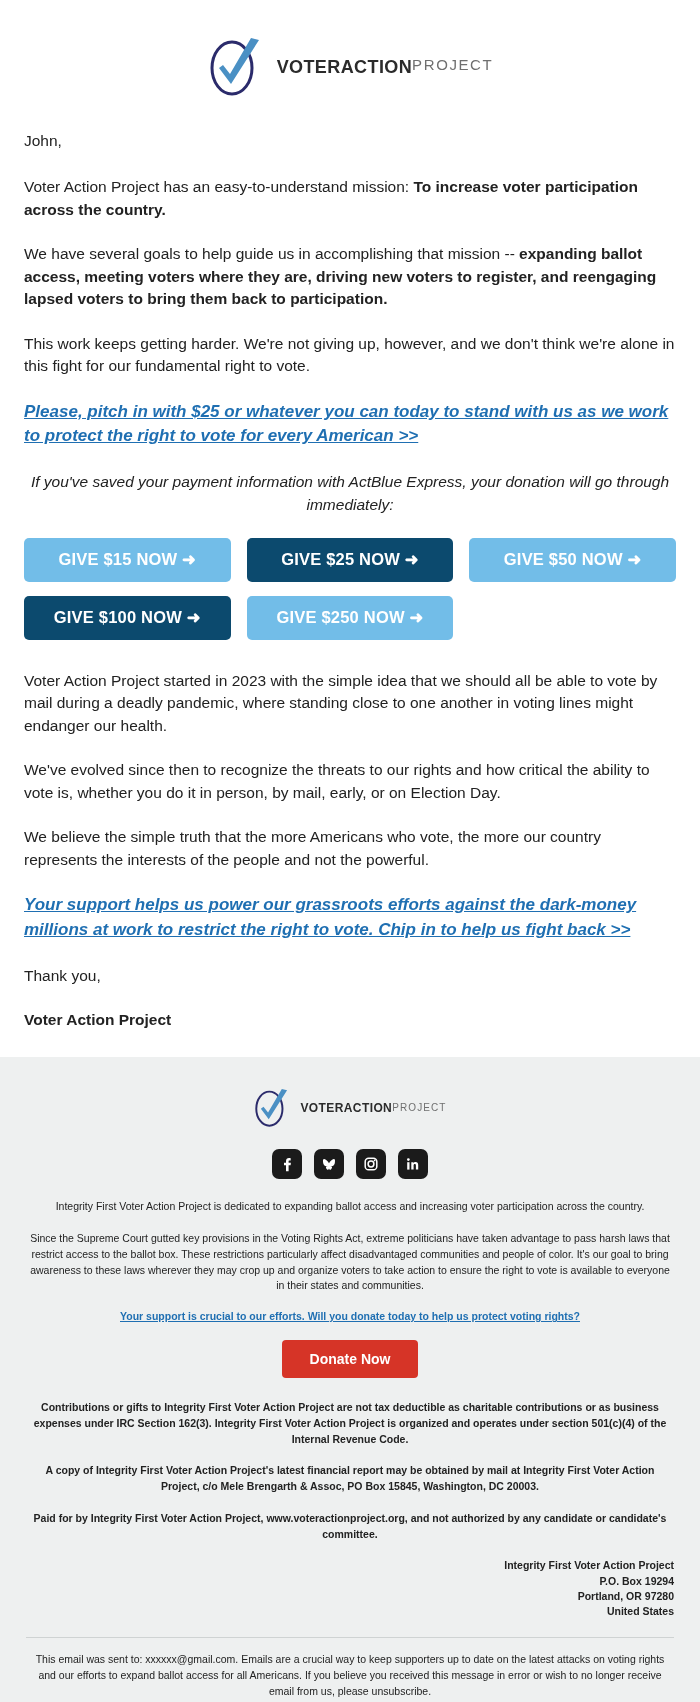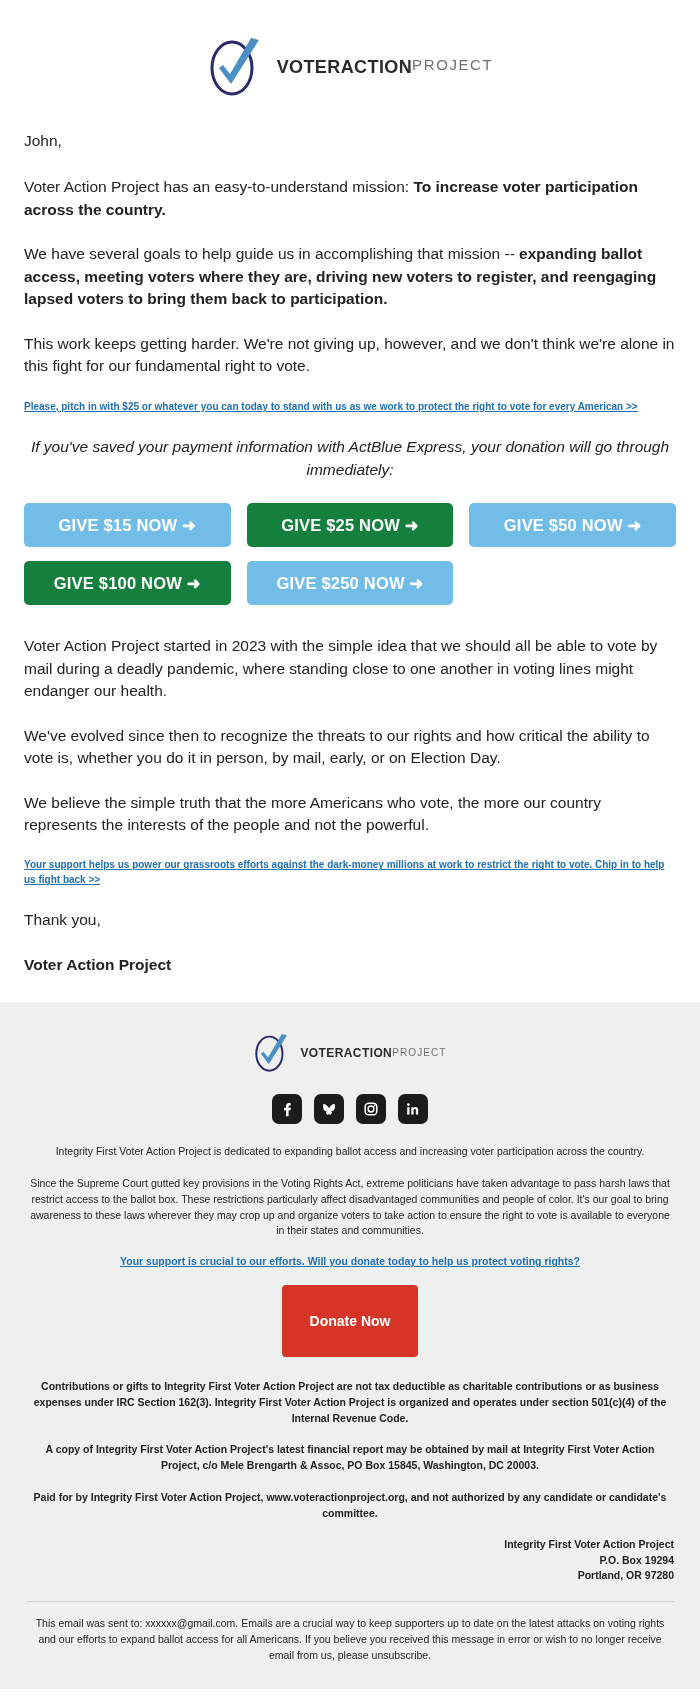--- a/index.html
+++ b/index.html
@@ -61,26 +61,27 @@
   .body p {
     font-size: 15.5px;
     line-height: 1.45;
     color: #222222;
     margin: 0 0 22px 0;
   }
   .salutation { margin-bottom: 24px !important; }
   .bold { font-weight: bold; }
   .cta-link {
     display: block;
-    font-size: 10px;
+    font-size: 17px;
     font-weight: bold;
     line-height: 1.45;
     color: #1f6fb2;
     text-decoration: underline;
     margin: 0 0 22px 0;
+    font-style: italic;
   }
   .express-note {
     font-size: 11.5px;
     font-style: italic;
     color: #333333;
     text-align: center;
     margin: 4px 0 22px 0;
   }
 
   
@@ -100,21 +101,21 @@
     font-weight: bold;
     letter-spacing: 0.2px;
     color: #ffffff;
     text-decoration: none;
     cursor: pointer;
     border: none;
     font-family: "Liberation Sans", sans-serif;
     white-space: nowrap;
   }
   .amt-btn.light { background: #72bde8; }
-  .amt-btn.dark  { background: #15803d; }
+  .amt-btn.dark  { background: #0c4a6e; }
 
   
   .footer {
     background: #eef0f0;
     padding: 30px 26px 26px 26px;
     margin-top: 26px;
   }
   .footer-logo {
     display: flex;
     justify-content: center;
@@ -163,21 +164,21 @@
   .donate-wrap {
     display: flex;
     justify-content: center;
     margin-bottom: 22px;
   }
   .donate-now {
     background: #d63427;
     color: #ffffff;
     font-size: 14px;
     font-weight: bold;
-    padding: 28px 28px;
+    padding: 11px 28px;
     border-radius: 4px;
     border: none;
     cursor: pointer;
     font-family: "Liberation Sans", sans-serif;
   }
   .addr {
     font-size: 10.5px;
     font-weight: bold;
     line-height: 1.45;
     text-align: right;
@@ -300,20 +301,21 @@
     </div>
 
     <p class="strong">Contributions or gifts to Integrity First Voter Action Project are not tax deductible as charitable contributions or as business expenses under IRC Section 162(3). Integrity First Voter Action Project is organized and operates under section 501(c)(4) of the Internal Revenue Code.</p>
     <p class="strong">A copy of Integrity First Voter Action Project's latest financial report may be obtained by mail at Integrity First Voter Action Project, c/o Mele Brengarth &amp; Assoc, PO Box 15845, Washington, DC 20003.</p>
     <p class="strong">Paid for by Integrity First Voter Action Project, www.voteractionproject.org, and not authorized by any candidate or candidate's committee.</p>
 
     <div class="addr">
       <div>Integrity First Voter Action Project</div>
       <div>P.O. Box 19294</div>
       <div>Portland, OR 97280</div>
+      <div>United States</div>
     </div>
 
     <div class="divider"></div>
 
     <p class="unsub">This email was sent to: xxxxxx@gmail.com. Emails are a crucial way to keep supporters up to date on the latest attacks on voting rights and our efforts to expand ballot access for all Americans. If you believe you received this message in error or wish to no longer receive email from us, please unsubscribe.</p>
   </div>
 
 </div>
 
 </body></html>

